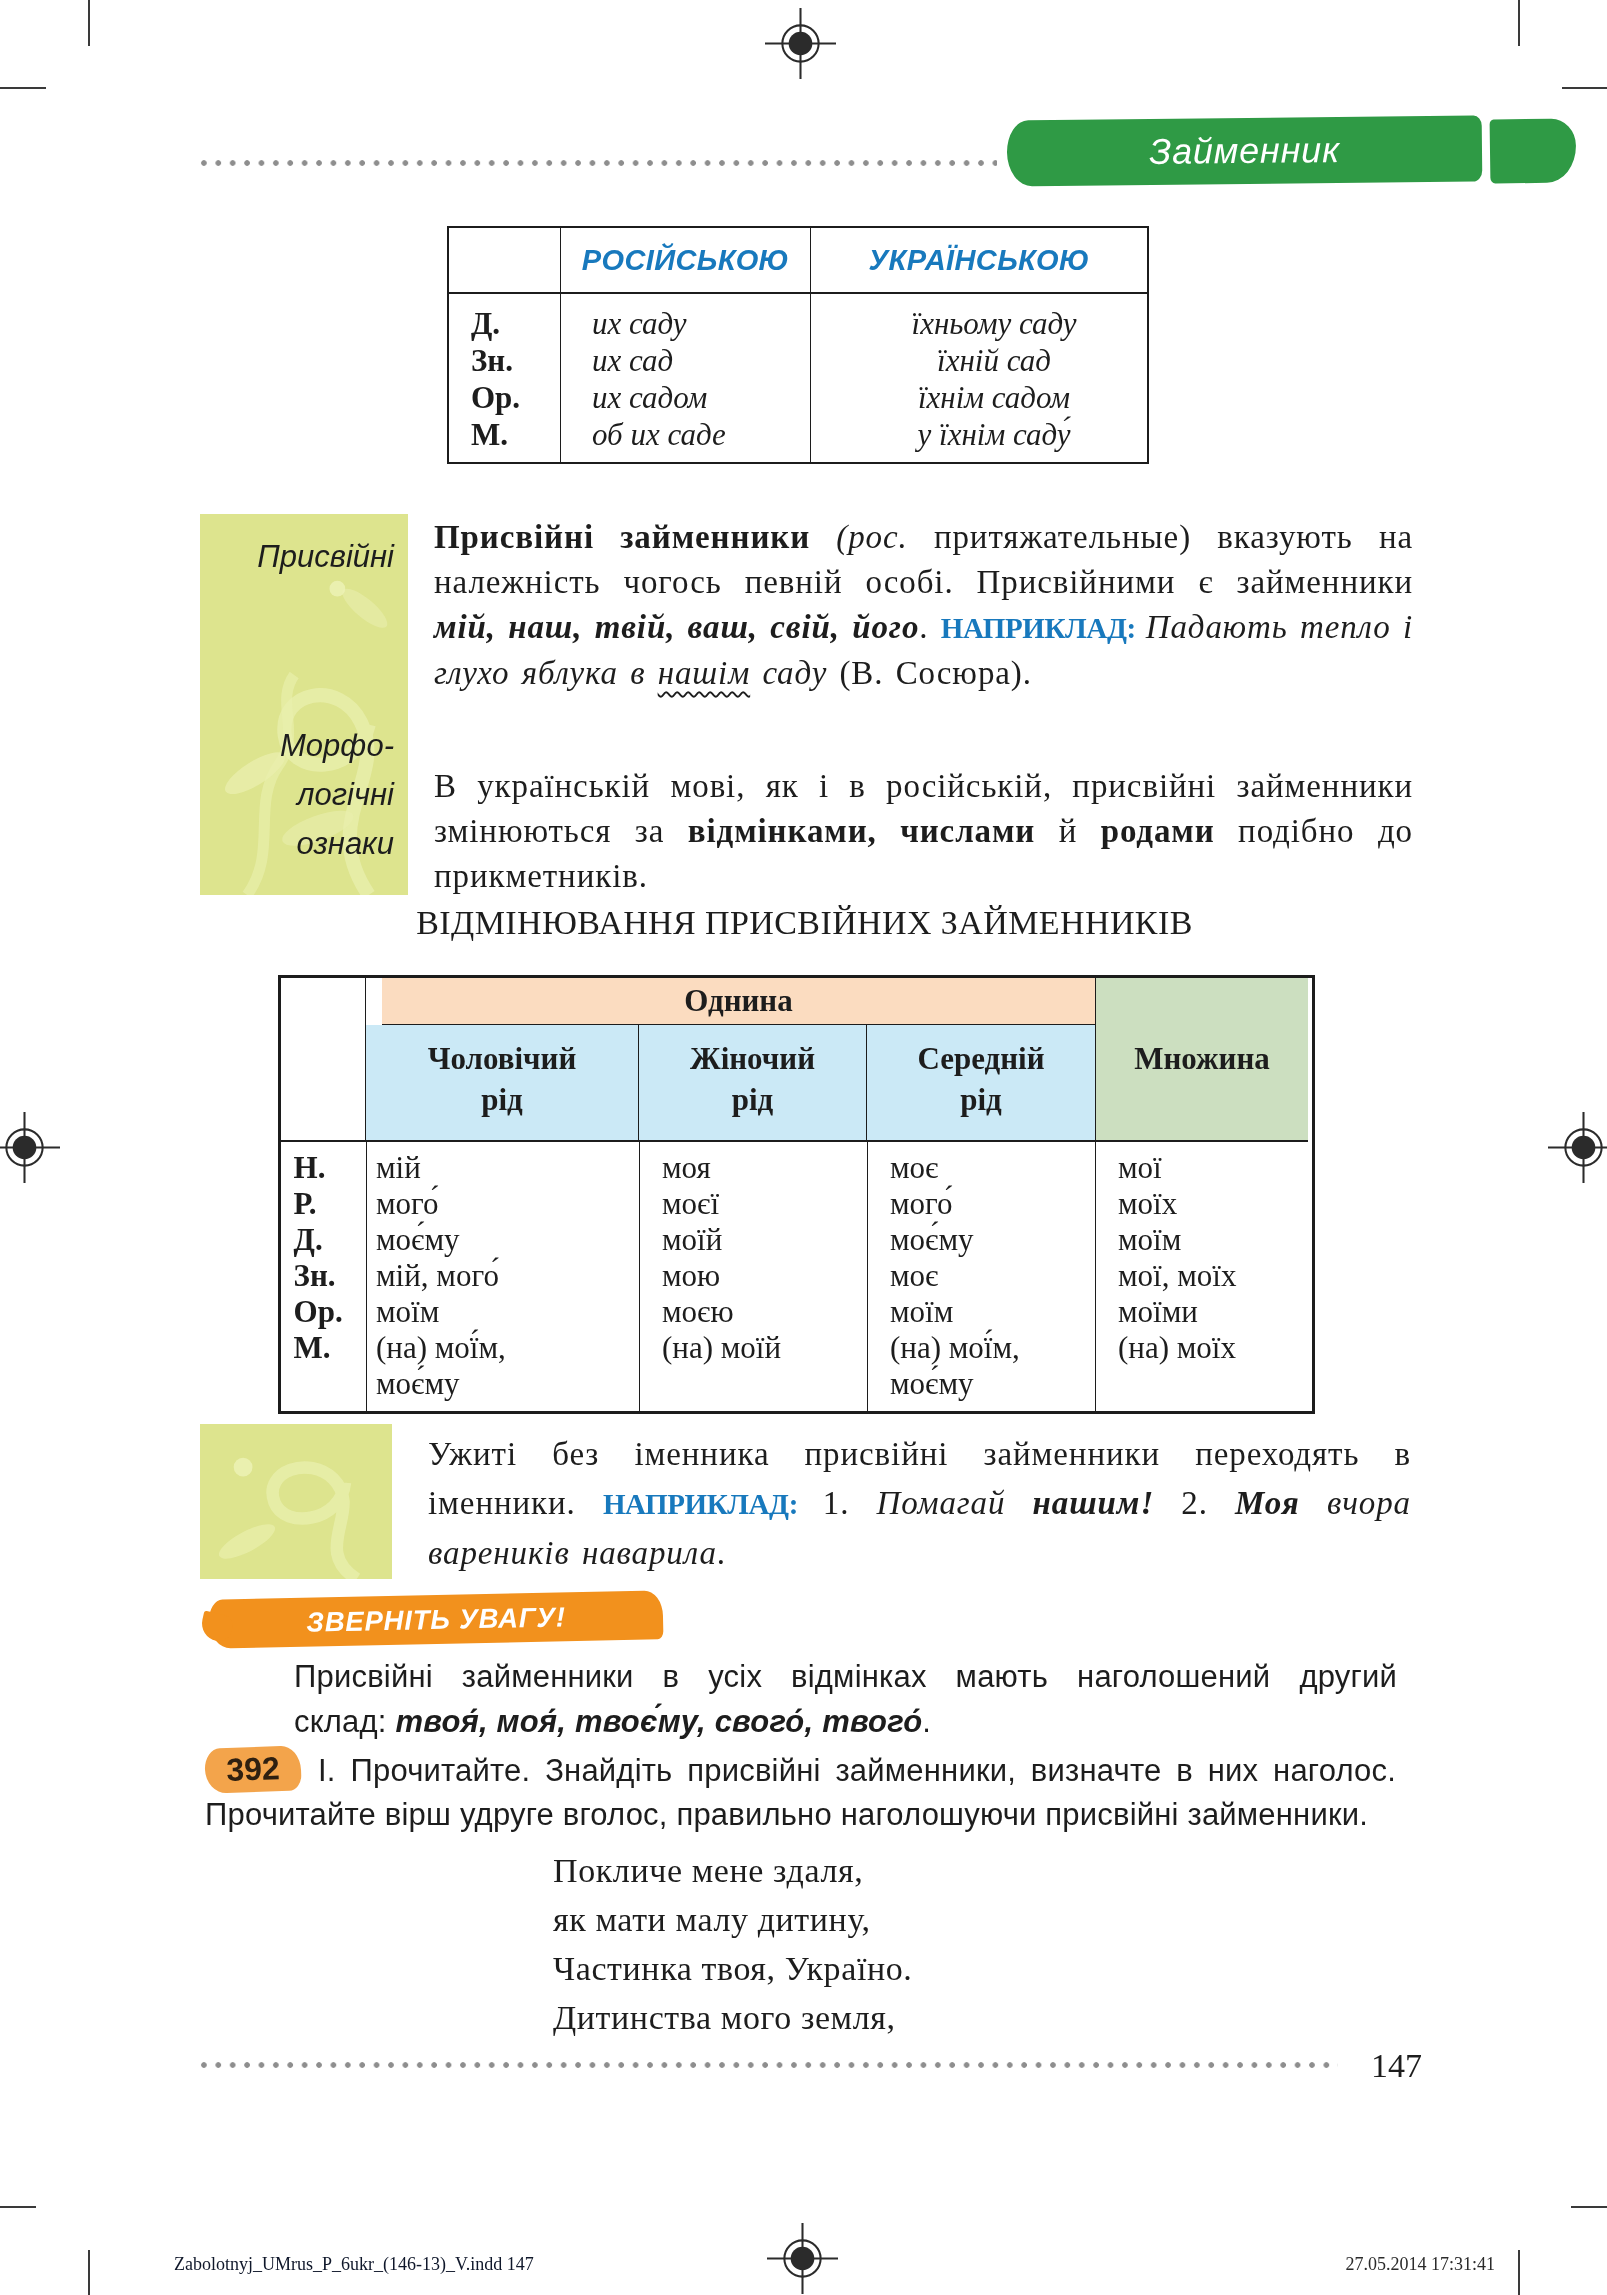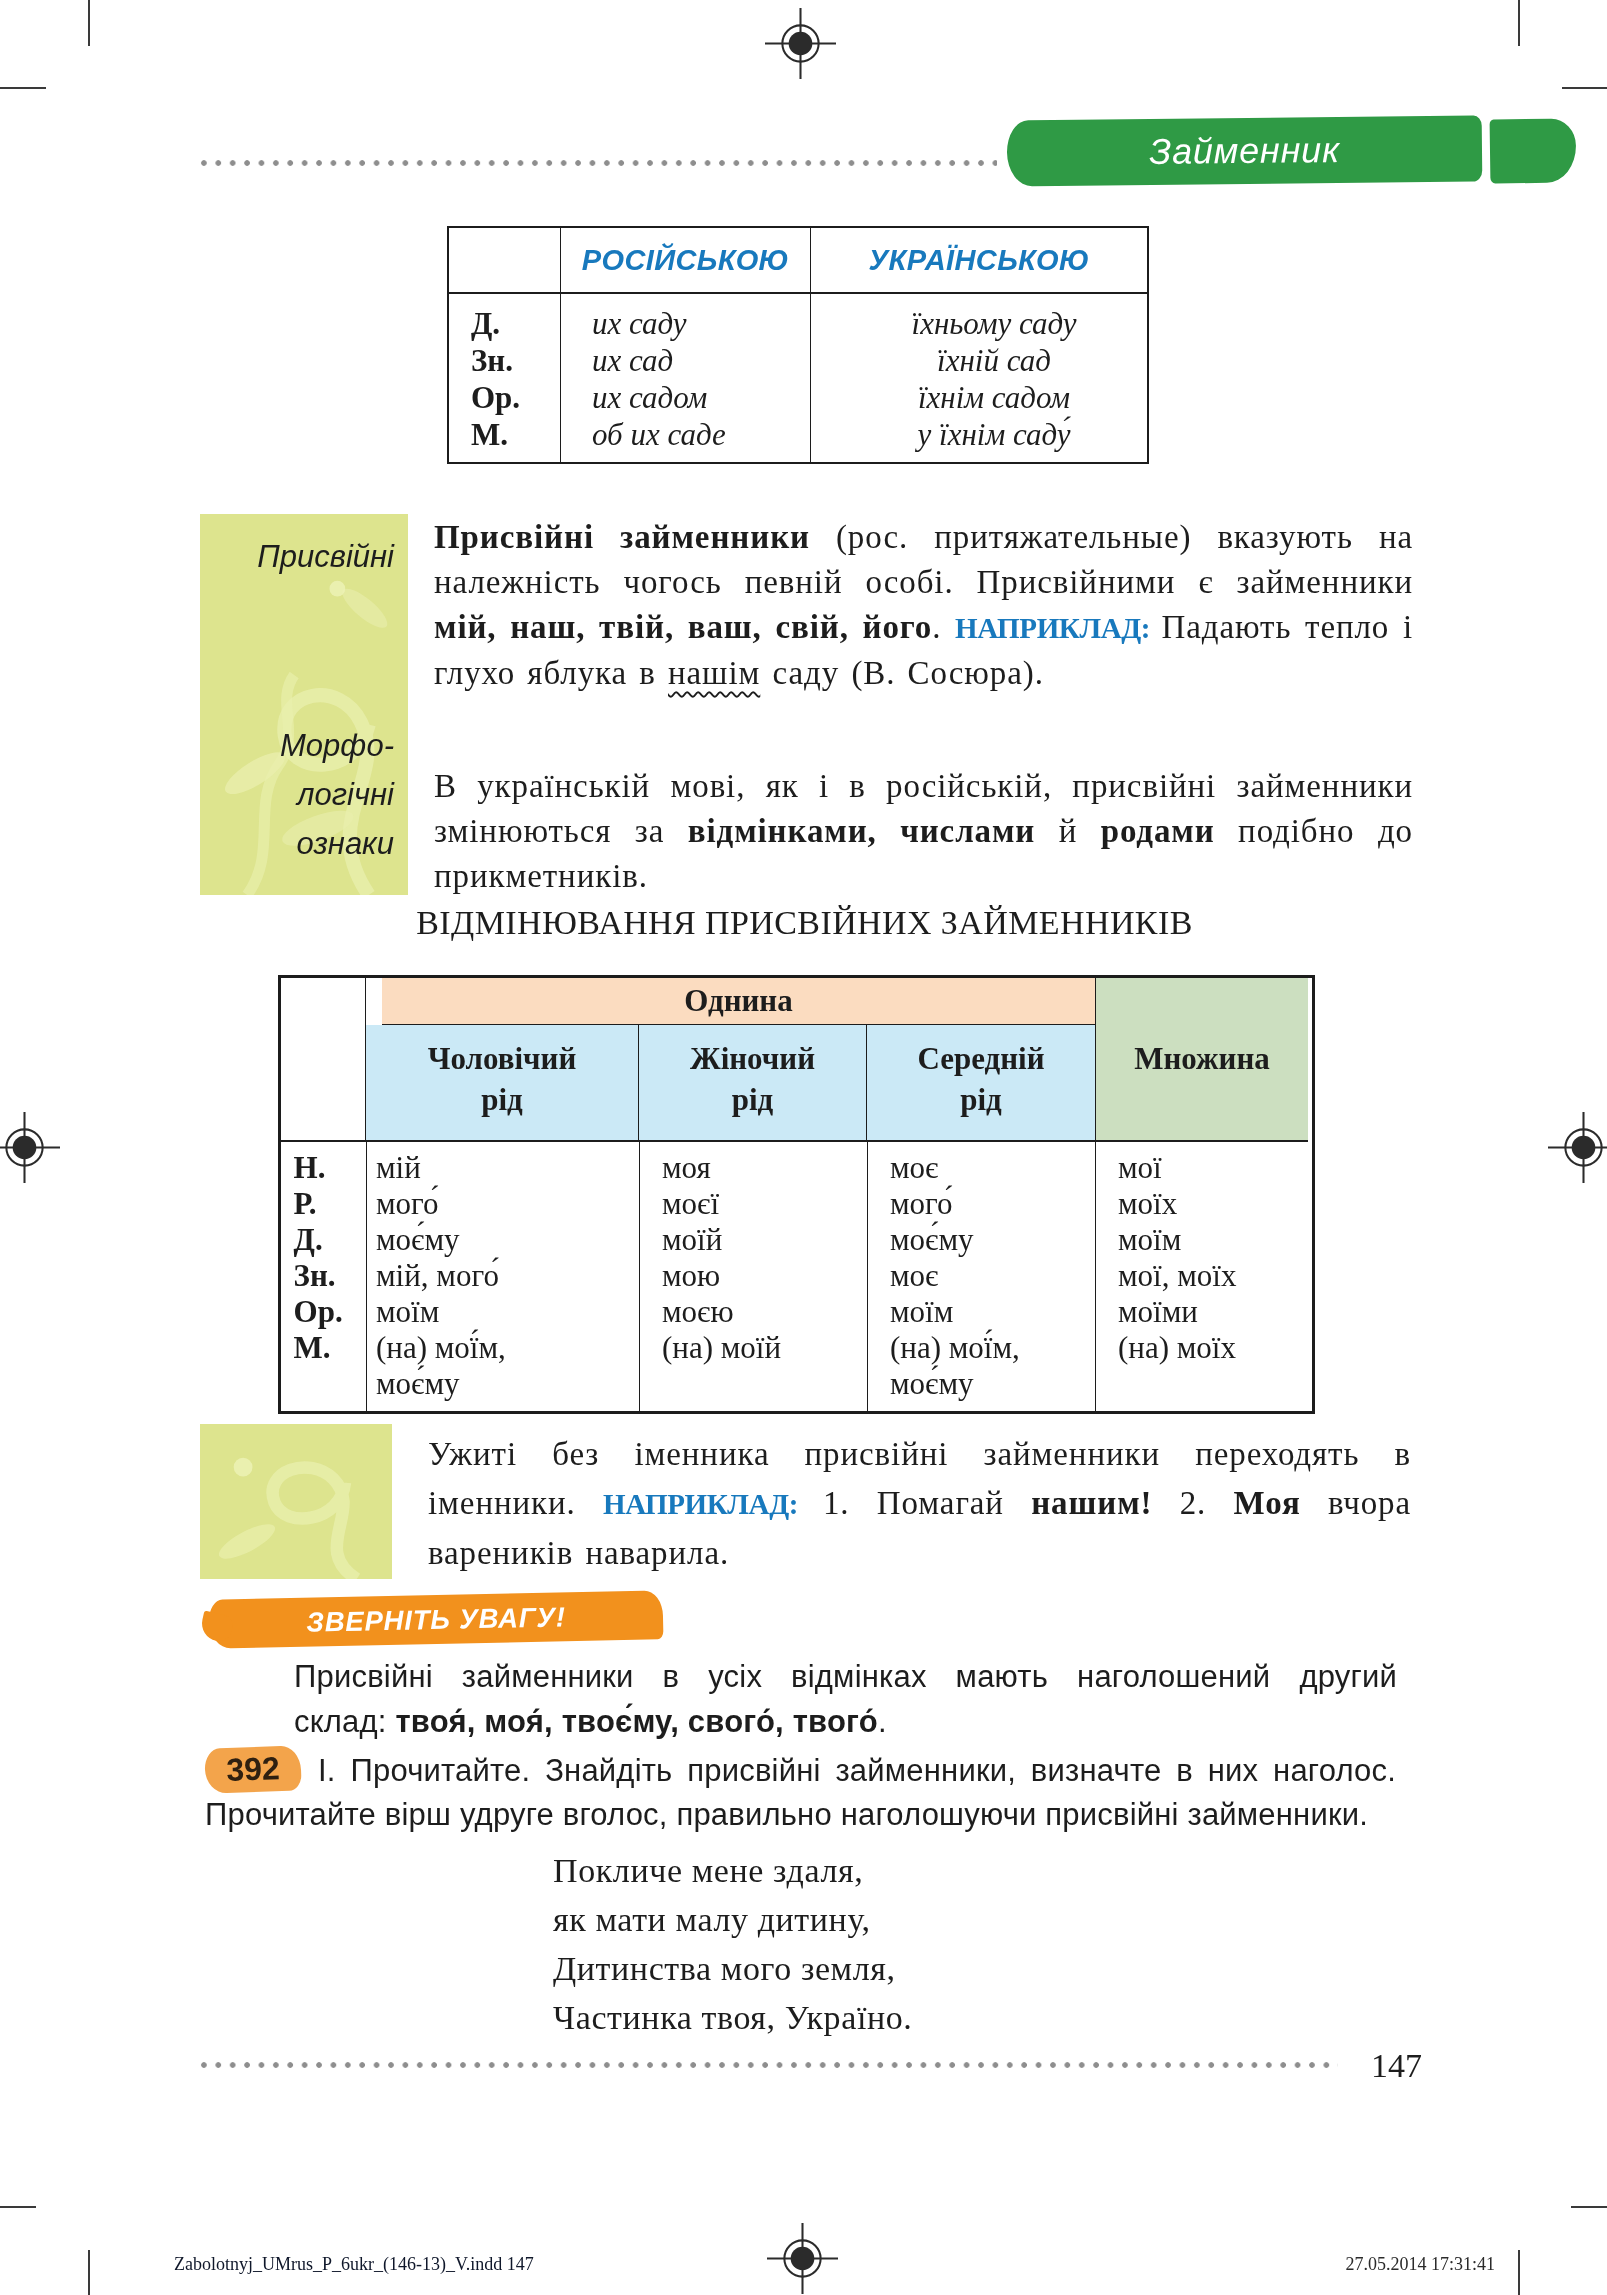--- a/index.html
+++ b/index.html
@@ -50,21 +50,21 @@
   .side-bot { position: absolute; bottom: 27px; right: 14px; left: 7.8px; text-align: right;
     font: italic 400 31px/49px "Liberation Sans", sans-serif; white-space: pre-line; }
 
   .para { position: absolute; font-size: 33px; line-height: 45px; text-align: justify;
     letter-spacing: 0.9px; word-spacing: 3.1px; }
   .p1 { left: 434px; top: 515px; width: 979px; }
   .p2 { left: 434px; top: 764px; width: 979px; }
   .gnote { left: 428px; top: 1430px; width: 983px; line-height: 49px; }
 
   .b { font-weight: 700; }
-  .i { }
+  .i { font-style: italic; }
   .wavy { text-decoration-line: underline; text-decoration-style: wavy;
     text-decoration-thickness: 2.4px; text-underline-offset: 7px; }
   .ex { color: var(--accent_blue); font-family: Liberation Serif, serif;
     font-weight: 700; font-size: 0.88em; letter-spacing: -0.4px; }
 
   .heading { position: absolute; left: 200px; top: 904px; width: 1209px; text-align: center;
     font: 400 34px/38px "Liberation Serif", serif; letter-spacing: 0.4px; }
 
   
   .t2 { position: absolute; left: 278px; top: 975px; width: 1037px;
@@ -290,21 +290,21 @@
   <span>392</span>
 </div>
 <div class="ex-task">
   <div class="l1 fill">І. Прочитайте. Знайдіть присвійні займенники, визначте в них наголос.</div>
   <div>Прочитайте вірш удруге вголос, правильно наголошуючи присвійні займенники.</div>
 </div>
 
 <div class="poem">
   <div>Покличе мене здаля,</div>
   <div>як мати малу дитину,</div>
+  <div>Частинка твоя, Україно.</div>
   <div>Дитинства мого земля,</div>
-  <div>Частинка твоя, Україно.</div>
 </div>
 
 <div class="dots" style="left:200px; top:2061px; width:1138px;"></div>
 <div class="pnum">147</div>
 <div class="f-left">Zabolotnyj_UMrus_P_6ukr_(146-13)_V.indd   147</div>
 <div class="f-right">27.05.2014   17:31:41</div>
 
 
 </body></html>

